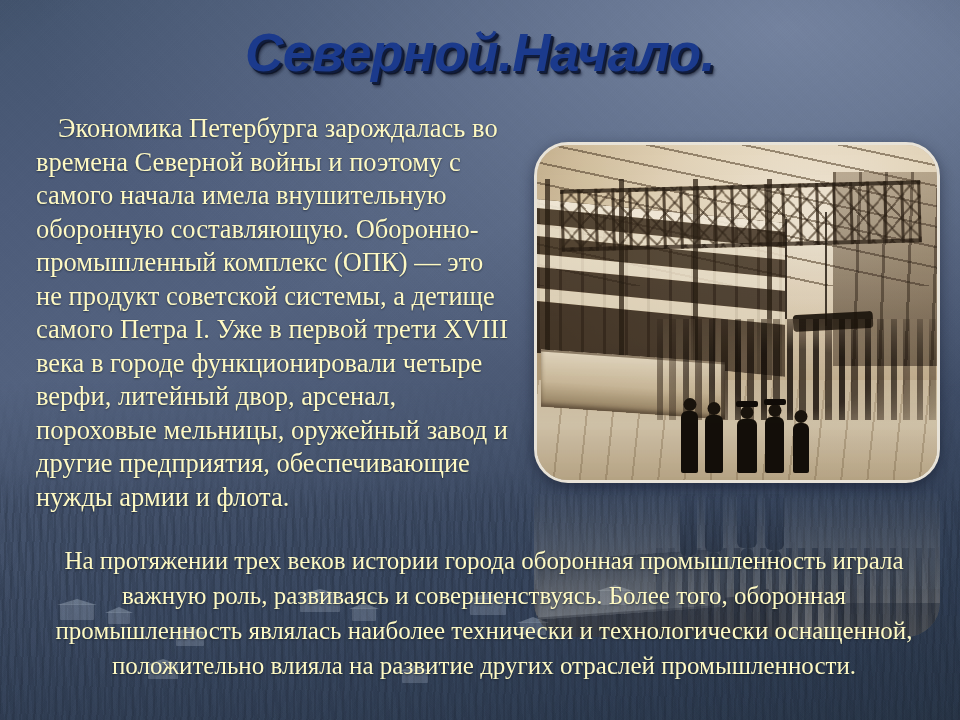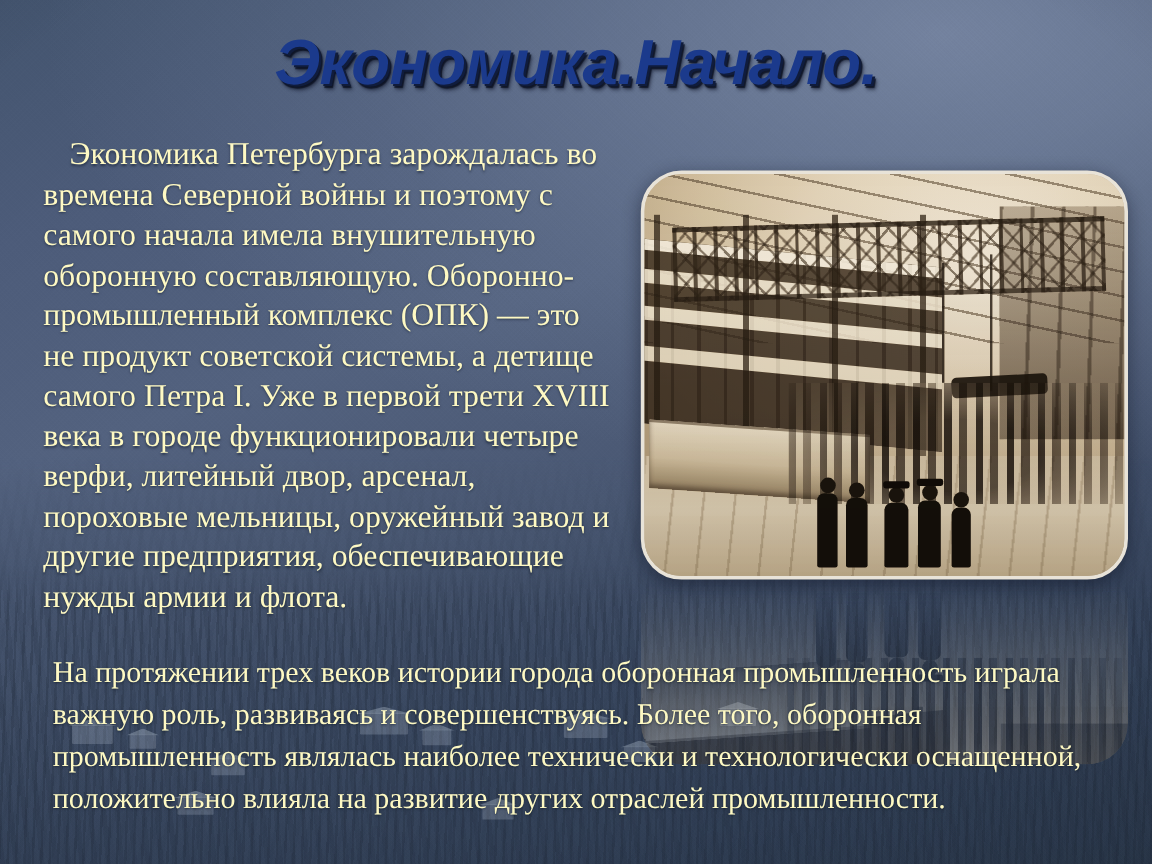--- a/index.html
+++ b/index.html
@@ -117,21 +117,21 @@
     line-height: 1.265;
     text-indent: 22px;
     text-align: left;
   }
   .para-bottom {
     left: 44px;
     top: 543px;
     width: 880px;
     font-size: 25px;
     line-height: 1.40;
-    text-align: left;
+    text-align: center;
   }
 
   
   .photo-wrap {
     position: absolute;
     left: 534px;
     top: 142px;
     width: 406px;
     height: 341px;
   }
@@ -357,19 +357,19 @@
       <div class="ph-beam"></div>
       <div class="ph-crowd"></div>
       <div class="ph-figure" style="left:36%; width:17px; height:62px;"></div>
       <div class="ph-figure" style="left:42%; width:18px; height:58px;"></div>
       <div class="ph-figure hat" style="left:50%; width:20px; height:54px;"></div>
       <div class="ph-figure hat" style="left:57%; width:19px; height:56px;"></div>
       <div class="ph-tone"></div>
     </div>
   </div>
 
-  <div class="title">Экономика.Начало.</div>
+  <div class="title">Северной.Начало.</div>
 
   <div class="para para-left">   Экономика Петербурга зарождалась во времена Северной войны и поэтому с самого начала имела внушительную оборонную составляющую. Оборонно-промышленный комплекс (ОПК) — это не продукт советской системы, а детище самого Петра I. Уже в первой трети XVIII века в городе функционировали четыре верфи, литейный двор, арсенал, пороховые мельницы, оружейный завод и другие предприятия, обеспечивающие нужды армии и флота.</div>
 
   <div class="para para-bottom">На протяжении трех веков истории города оборонная промышленность играла важную роль, развиваясь и совершенствуясь. Более того, оборонная промышленность являлась наиболее технически и технологически оснащенной, положительно влияла на развитие других отраслей промышленности.</div>
 
 </div>
 
 </body></html>

